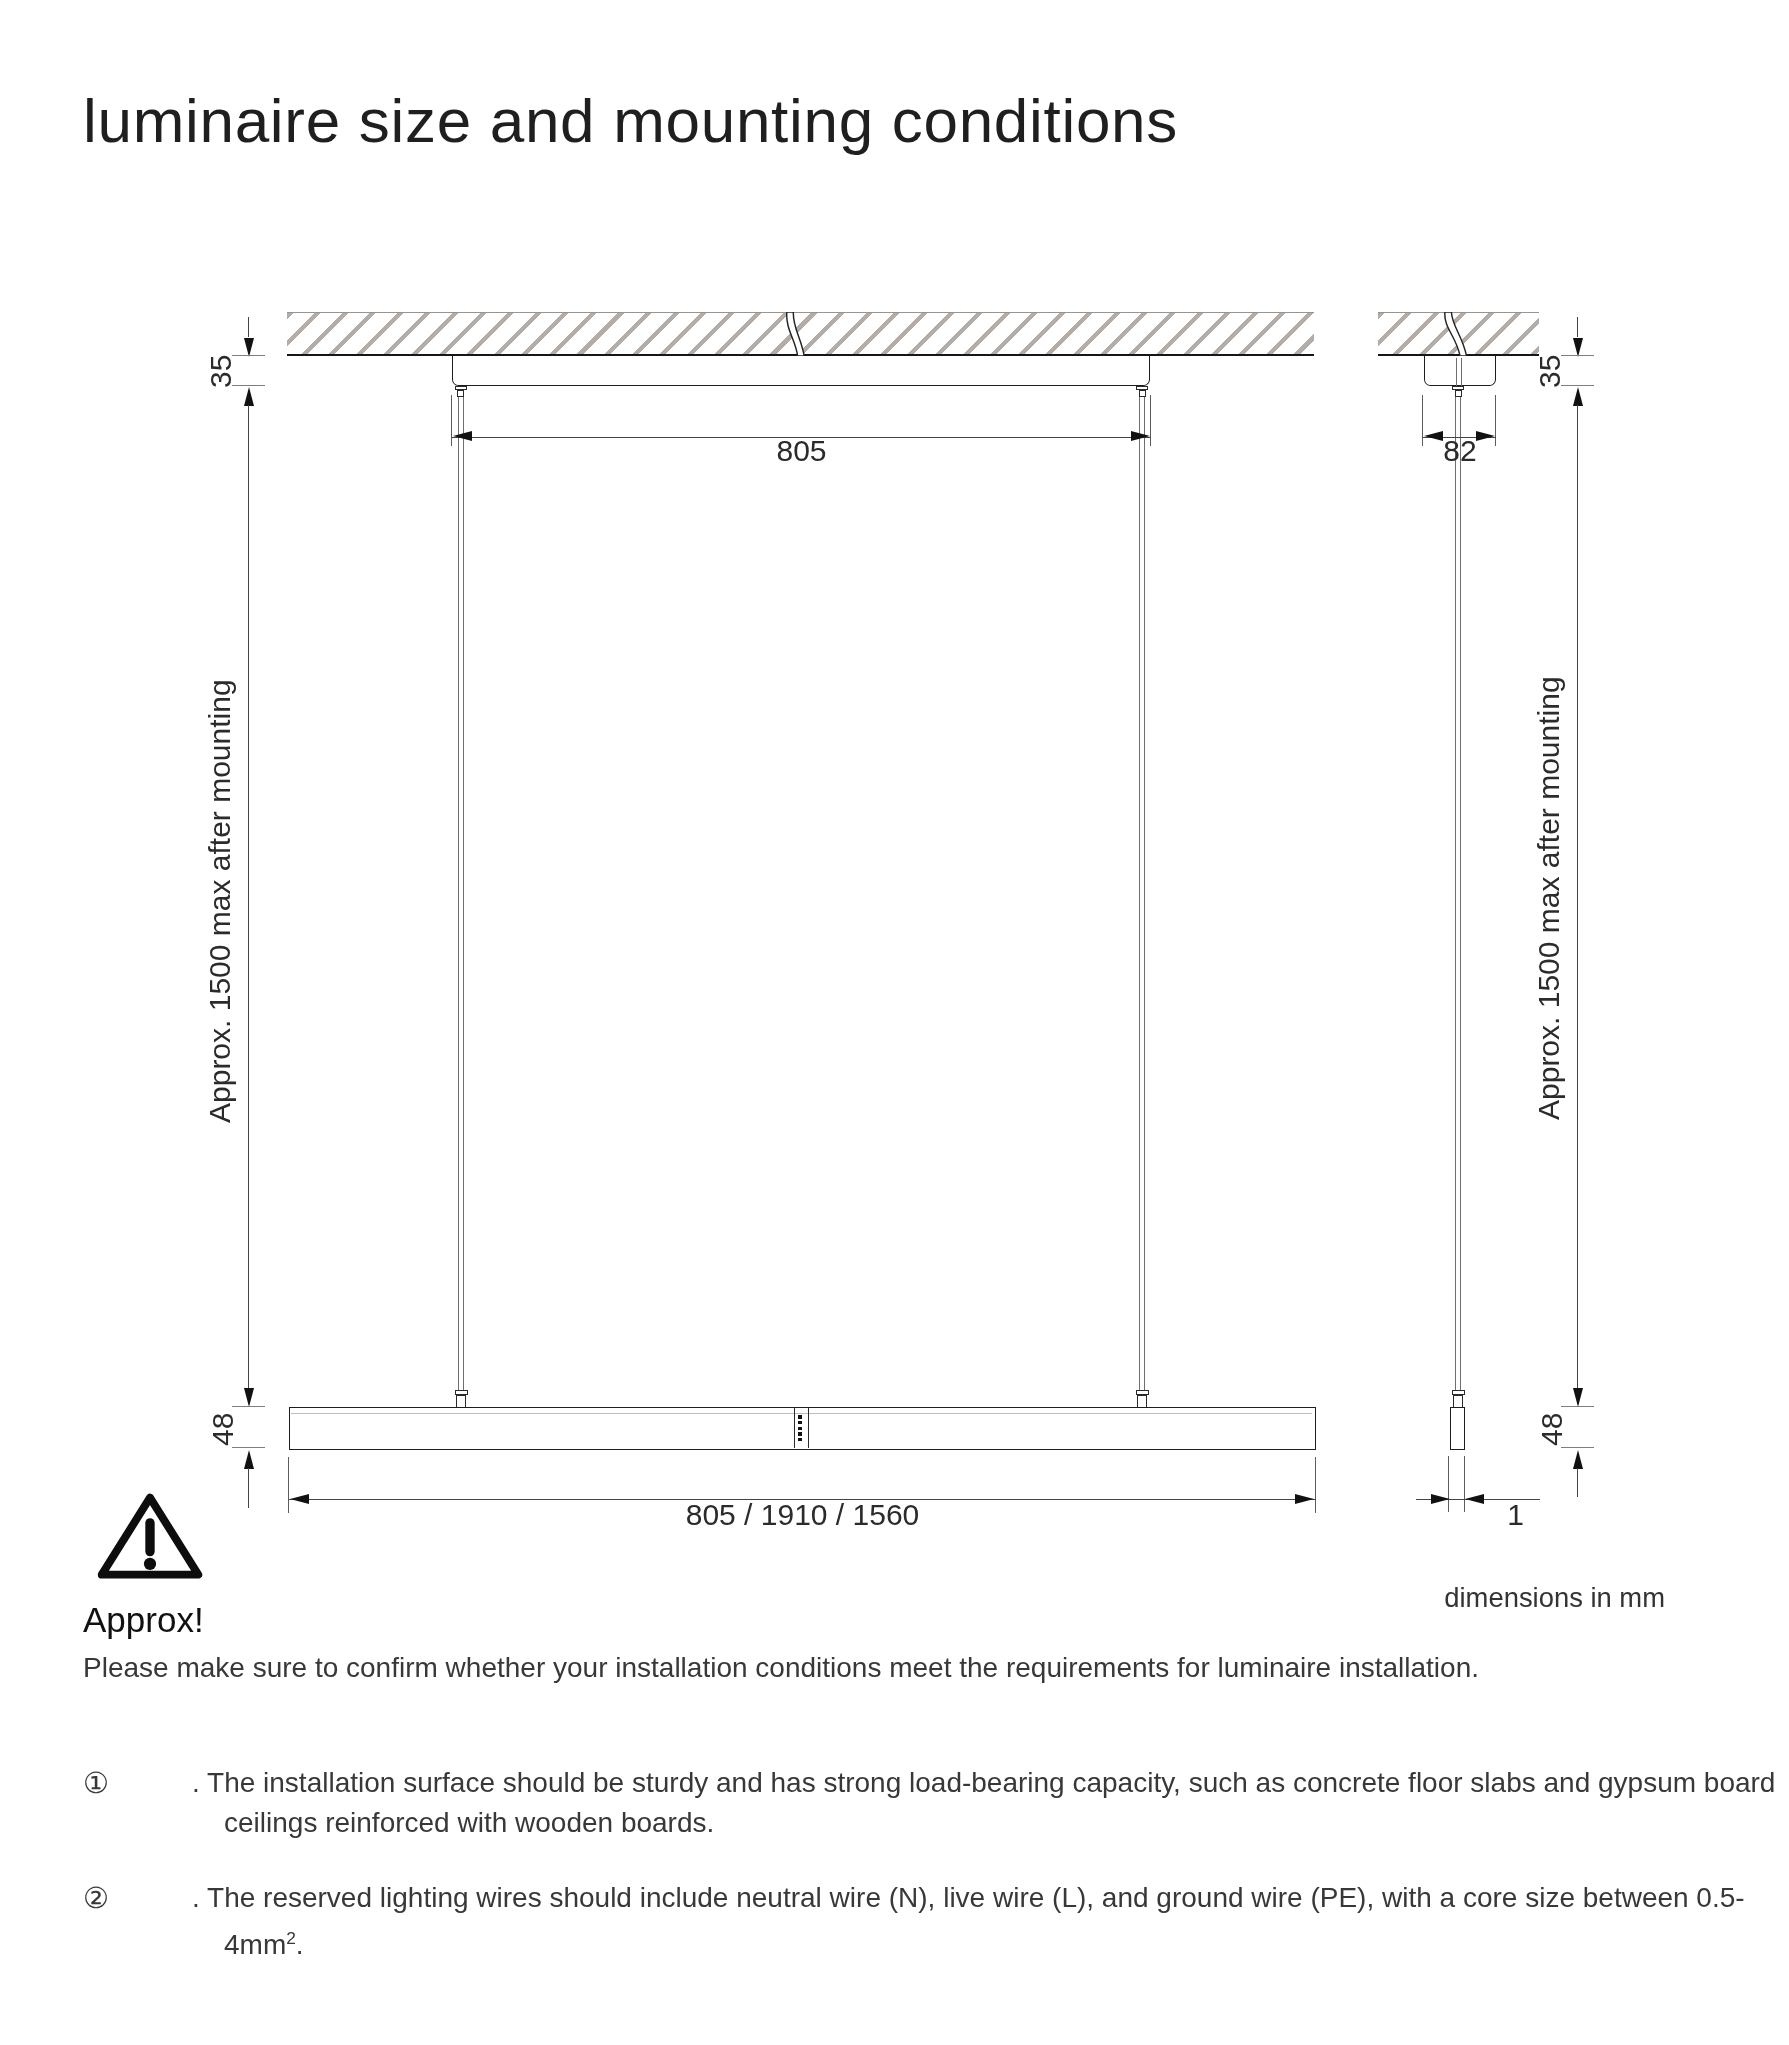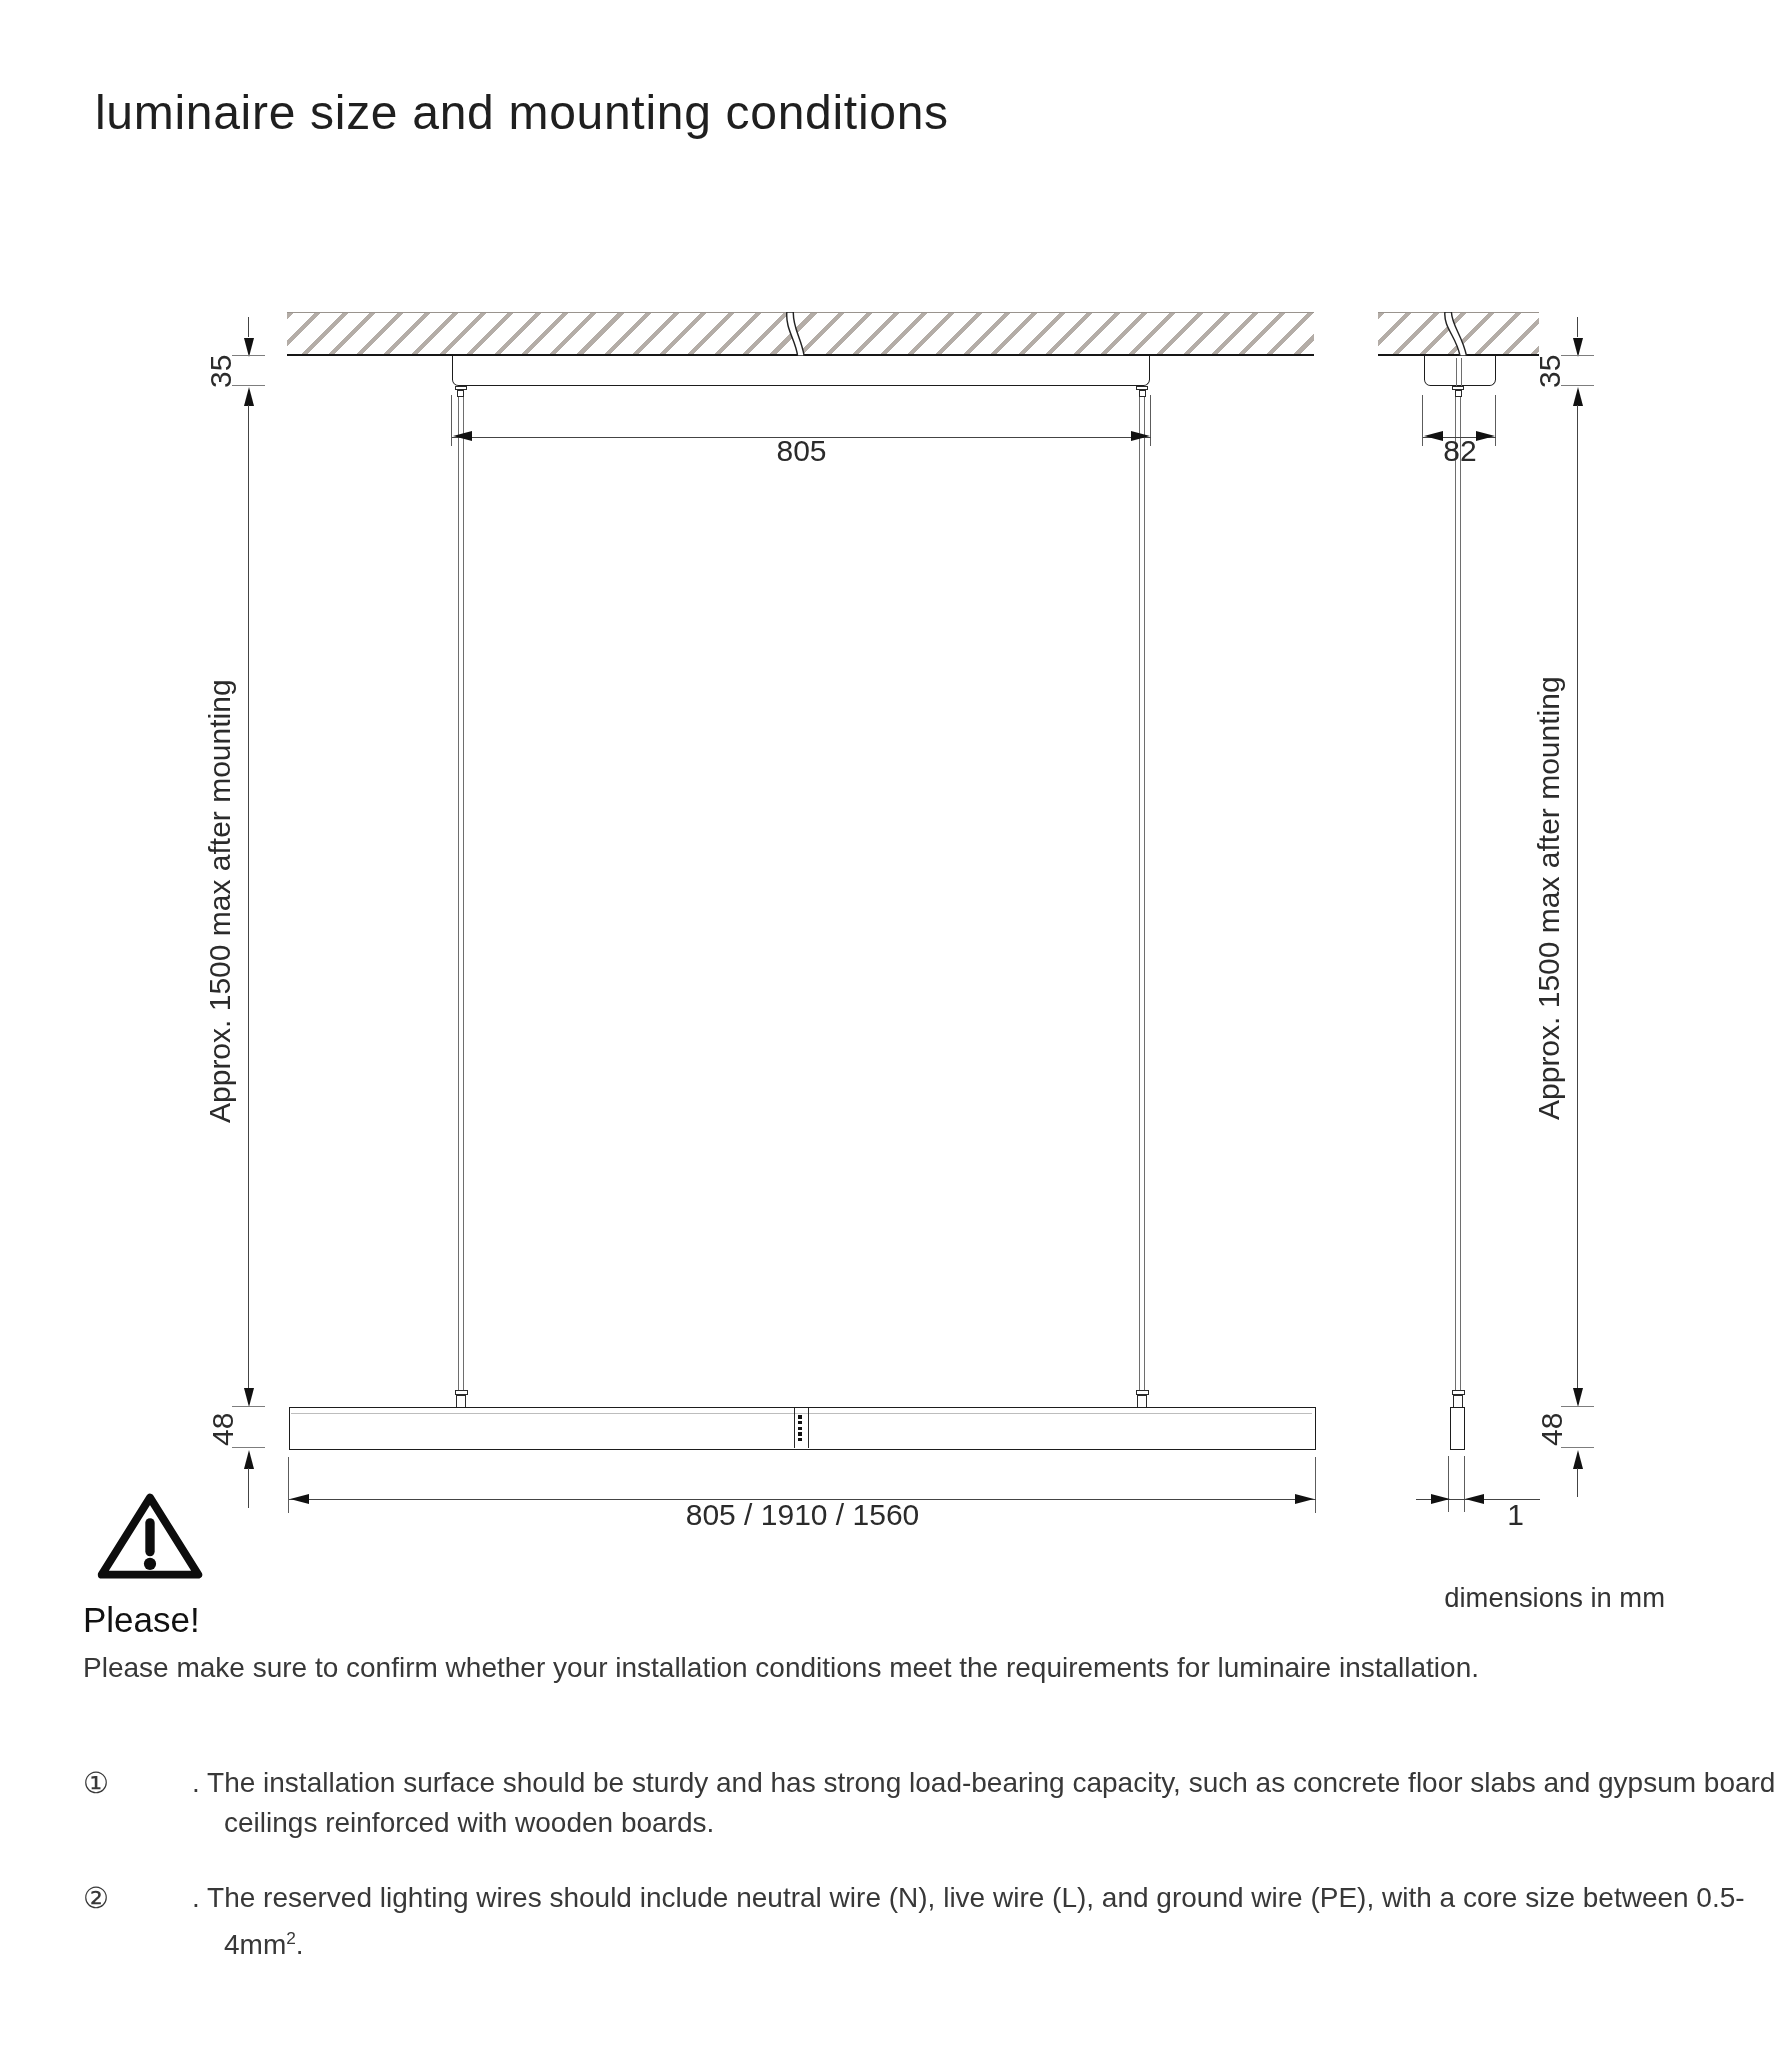--- a/index.html
+++ b/index.html
@@ -19,21 +19,21 @@
   .tick{height:1.4px;background:#7d7d7d;}
   .arrow-up{width:0;height:0;border-left:5px solid transparent;border-right:5px solid transparent;border-bottom:19px solid #111;}
   .arrow-down{width:0;height:0;border-left:5px solid transparent;border-right:5px solid transparent;border-top:19px solid #111;}
   .arrow-right{width:0;height:0;border-top:5px solid transparent;border-bottom:5px solid transparent;border-left:19px solid #111;}
   .arrow-left{width:0;height:0;border-top:5px solid transparent;border-bottom:5px solid transparent;border-right:19px solid #111;}
   .dimtext{font-size:30px;font-weight:300;color:#2b2b2b;text-align:center;white-space:nowrap;margin-top:36px;}
   .vlabel{writing-mode:vertical-rl;transform:rotate(180deg);font-size:30px;font-weight:300;color:#2b2b2b;
           display:flex;align-items:center;justify-content:center;white-space:nowrap;}
   .joint-marks{background:repeating-linear-gradient(180deg,#111 0 3.6px,transparent 3.6px 5.8px);}
   
-  .page-title{font-size:48px;font-weight:300;letter-spacing:0.7px;color:#1f1f1f;white-space:nowrap;margin-left:12px;}
+  .page-title{font-size:62px;font-weight:300;letter-spacing:0.7px;color:#1f1f1f;white-space:nowrap;}
   .note{font-size:27.4px;font-weight:300;color:#333;text-align:right;}
   .caution-heading{font-size:35px;font-weight:400;color:#111;}
   .bodytext{font-size:28px;font-weight:300;line-height:40px;color:#383838;}
   .item{position:absolute;}
   .item-marker{position:absolute;left:0;top:0;font-family:"DejaVu Sans", sans-serif;
                font-size:29px;font-weight:300;color:#383838;}
   .item-text{margin-left:141px;text-indent:-32px;width:1591px;}
   sup.sq{font-size:17.3px;}
 </style>
 </head>
@@ -151,21 +151,21 @@
 <div class="abs dimtext" style="left:1483px;top:1462px;width:65px;">1</div>
 
 <div class="abs note" style="left:1376px;top:1582px;width:289px;">dimensions in mm</div>
 
 <svg class="abs" style="left:96px;top:1491px;" width="108" height="91" viewBox="0 0 150 126">
   <path d="M75,9 L142,116 L8,116 Z" fill="none" stroke="#0d0d0d" stroke-width="11" stroke-linejoin="round"></path>
   <line x1="75" y1="44" x2="75" y2="84" stroke="#0d0d0d" stroke-width="13" stroke-linecap="round"></line>
   <circle cx="75" cy="101" r="8.5" fill="#0d0d0d"></circle>
 </svg>
 
-<div class="abs caution-heading" style="left:83px;top:1600px;">Please!</div>
+<div class="abs caution-heading" style="left:83px;top:1600px;">Approx!</div>
 
 <div class="abs bodytext" style="left:83px;top:1648px;width:1652px;">
   <div>Please make sure to confirm whether your installation conditions meet the requirements for luminaire installation.</div>
 </div>
 
 <div class="item bodytext" style="left:83px;top:1763px;">
   <span class="item-marker">①</span>
   <div class="item-text">. The installation surface should be sturdy and has strong load-bearing capacity, such as concrete floor slabs and gypsum board ceilings reinforced with wooden boards.</div>
 </div>
 

